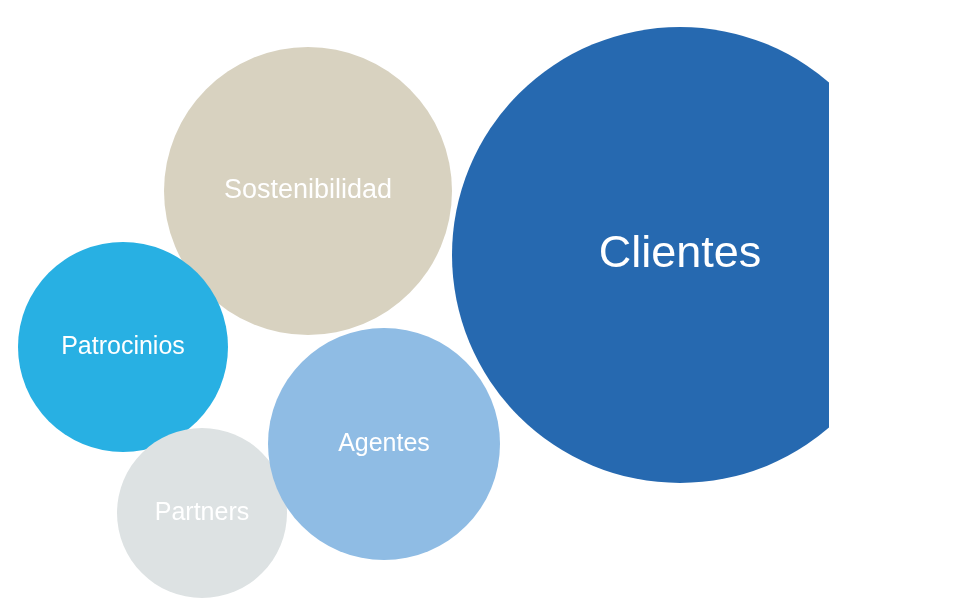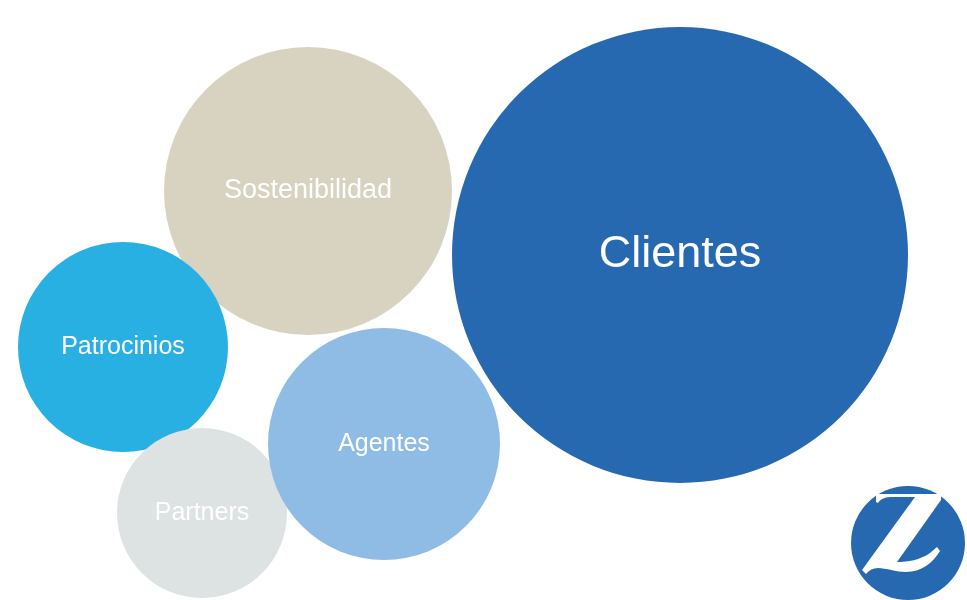--- a/index.html
+++ b/index.html
@@ -6,21 +6,21 @@
     margin: 0;
     padding: 0;
     background: #ffffff;
   }
   body {
     font-family: "Liberation Sans", sans-serif;
     -webkit-font-smoothing: antialiased;
   }
   #canvas {
     position: relative;
-    width: 967px;
+    width: 829px;
     height: 600px;
     background: #ffffff;
     overflow: hidden;
   }
   #canvas svg.stage {
     position: absolute;
     top: 0;
     left: 0;
     width: 967px;
     height: 600px;

